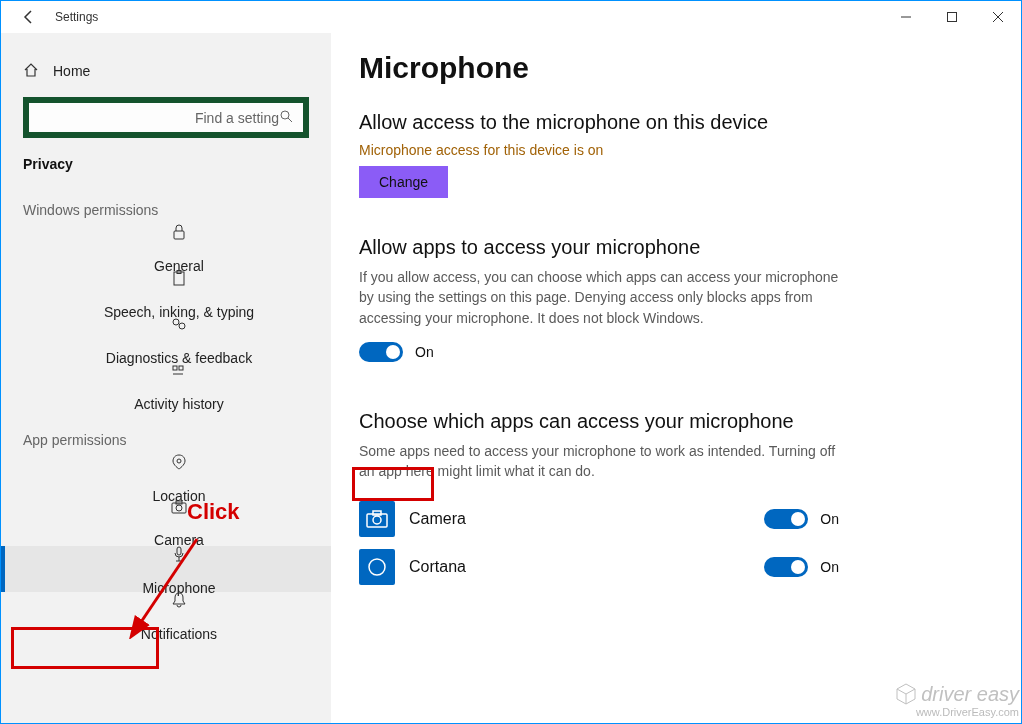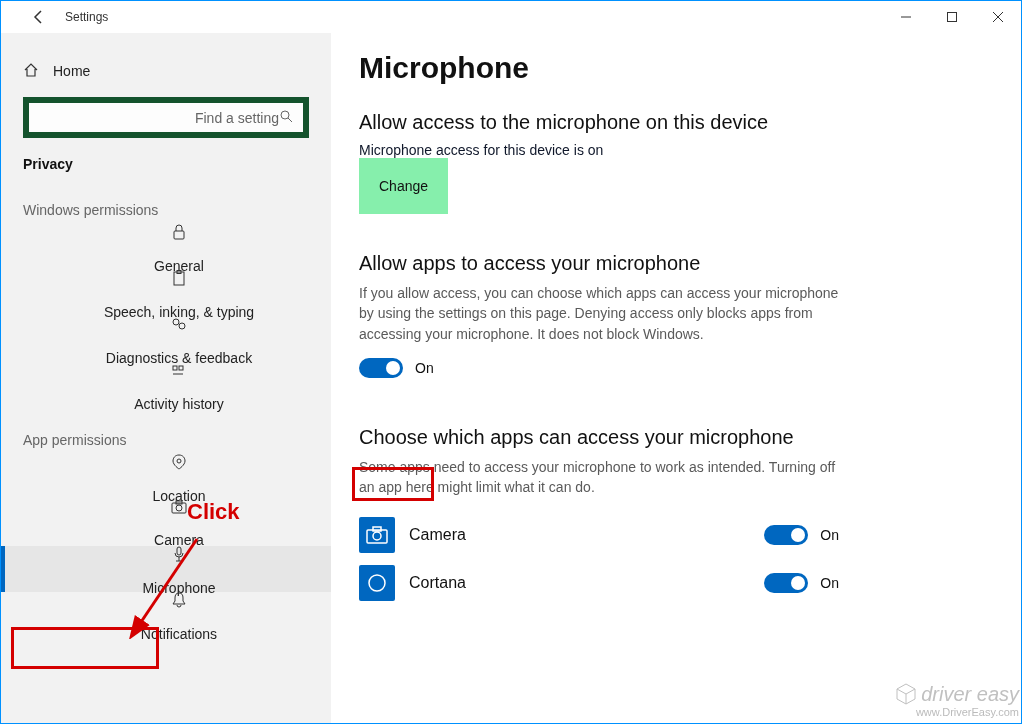--- a/index.html
+++ b/index.html
@@ -6,21 +6,21 @@
   html, body { width: 1022px; height: 724px; font-family: "Segoe UI", Arial, sans-serif; overflow: hidden; }
   .window {
     width: 1022px; height: 724px; border: 1px solid #0091ff; background: #fff; position: relative;
     display: flex; flex-direction: column;
   }
   .titlebar {
     height: 32px; display: flex; align-items: center; justify-content: flex-end;
     padding-right: 0;
   }
   .titlebar .left {
-    position: absolute; left: 16px; top: 0; height: 32px; display: flex; align-items: center;
+    position: absolute; left: 6px; top: 0; height: 32px; display: flex; align-items: center;
   }
   .back-btn {
     width: 44px; height: 32px; display:flex; align-items:center; justify-content:center;
     font-size: 16px; color:#333;
   }
   .app-title {
     font-size: 12px; color:#333; padding-left:4px;
   }
   .win-btn {
     width: 46px; height: 32px; display:flex; align-items:center; justify-content:center;
@@ -54,23 +54,23 @@
     font-size:14px; color:#222; border-left:4px solid transparent; position:relative;flex-direction:column;
   }
   .nav-item .ic { width:18px; text-align:center; font-size:16px; color:#333; }
   .nav-item.selected { border-left:4px solid #0067c0; background:#e6e6e6; }
   .main {
     flex:1; padding: 18px 30px 0 28px; overflow:hidden; color:#111;
   }
   h1.page-title { font-weight:600; font-size:30px; margin-bottom:26px; }
   h2.sub { font-weight:400; font-size:20px; margin-bottom:8px; }
   p.desc { font-size:14px; color:#5a5a5a; line-height:1.45; max-width:480px; margin-bottom:14px;}
-  p.status { font-size:14px; color:#0f172a; margin-bottom:0;}
+  p.status { font-size:14px; color:#a16207; margin-bottom:8px;}
   .btn {
-    display:inline-block; background:#86efac; border:none; padding:20px 20px; font-size:14px; color:#111;
+    display:inline-block; background:#8b5cf6; border:none; padding:8px 20px; font-size:14px; color:#111;
   }
   .section-gap { height:38px; }
   .toggle-row { display:flex; align-items:center; gap:12px; margin-bottom:10px; }
   .toggle {
     width:44px; height:20px; border-radius:10px; background:#0067c0; position:relative;
   }
   .toggle::after {
     content:""; position:absolute; right:3px; top:3px; width:14px; height:14px; border-radius:50%; background:#fff;
   }
   .toggle-label { font-size:14px; }

